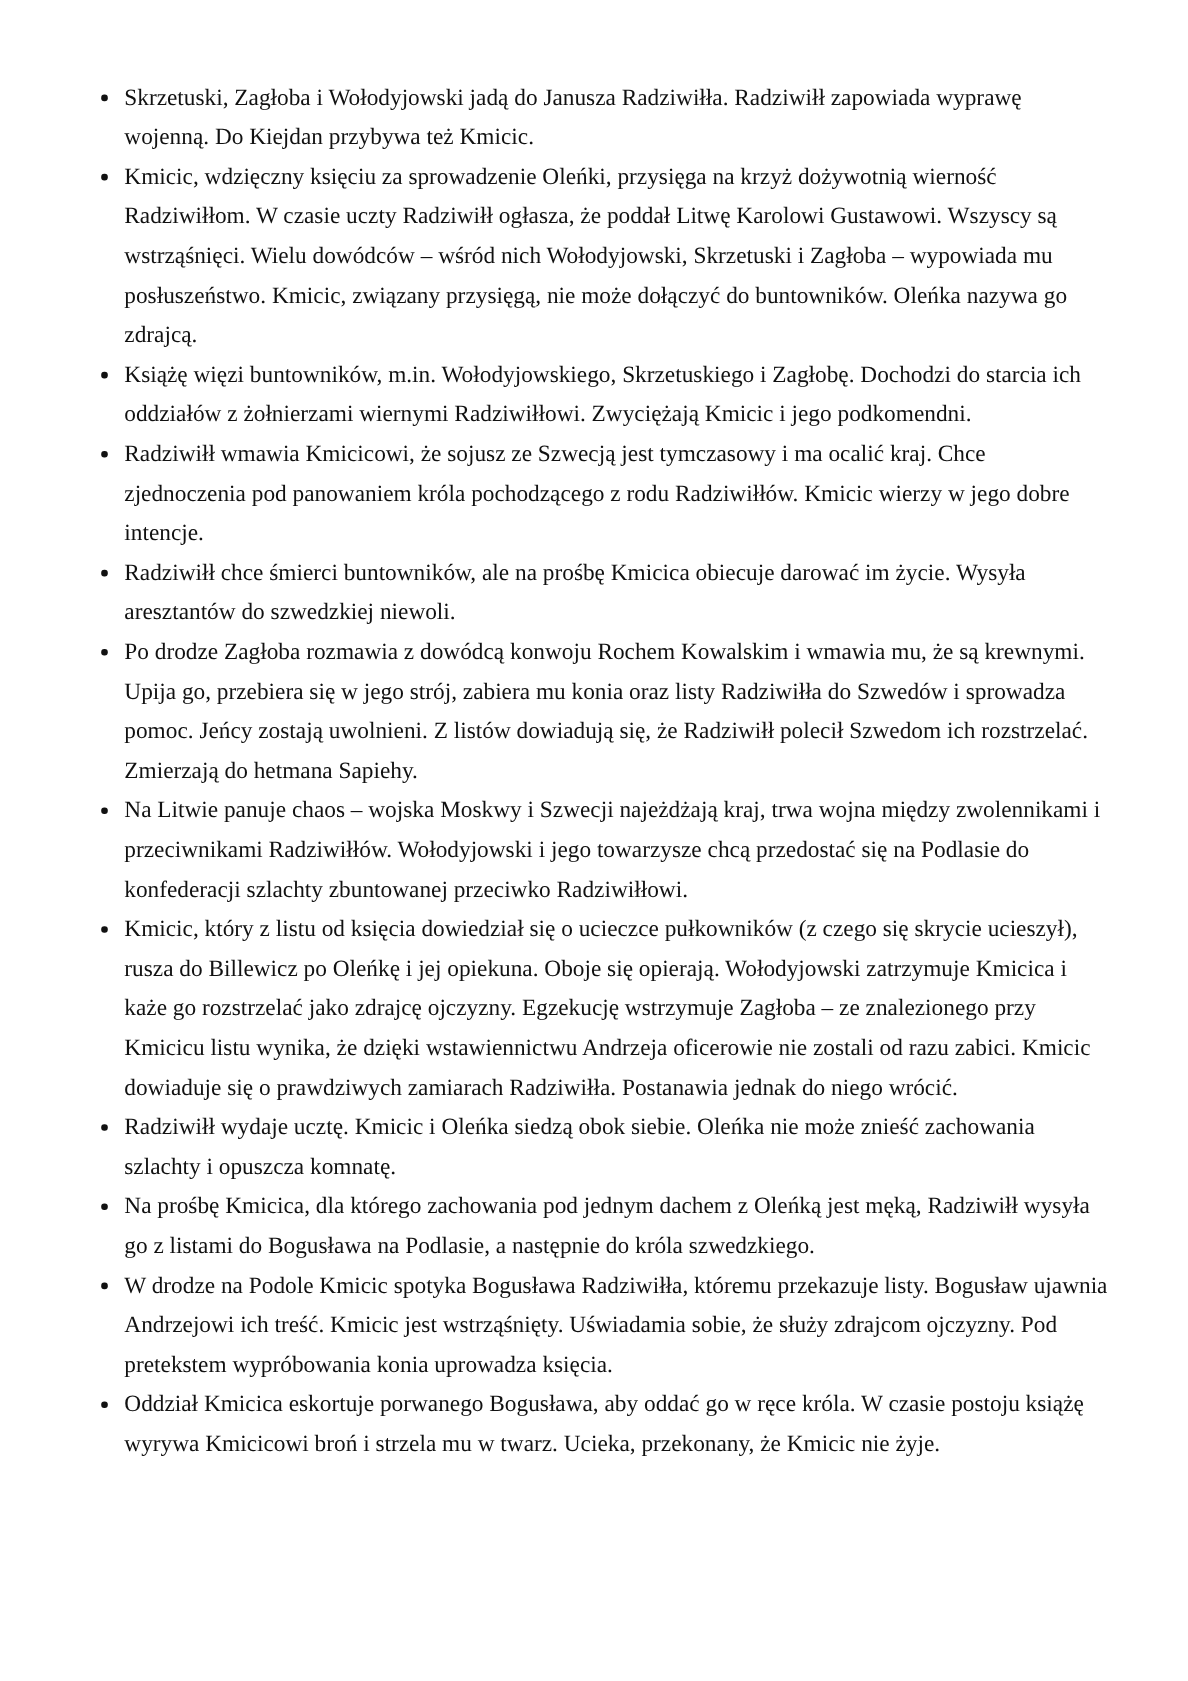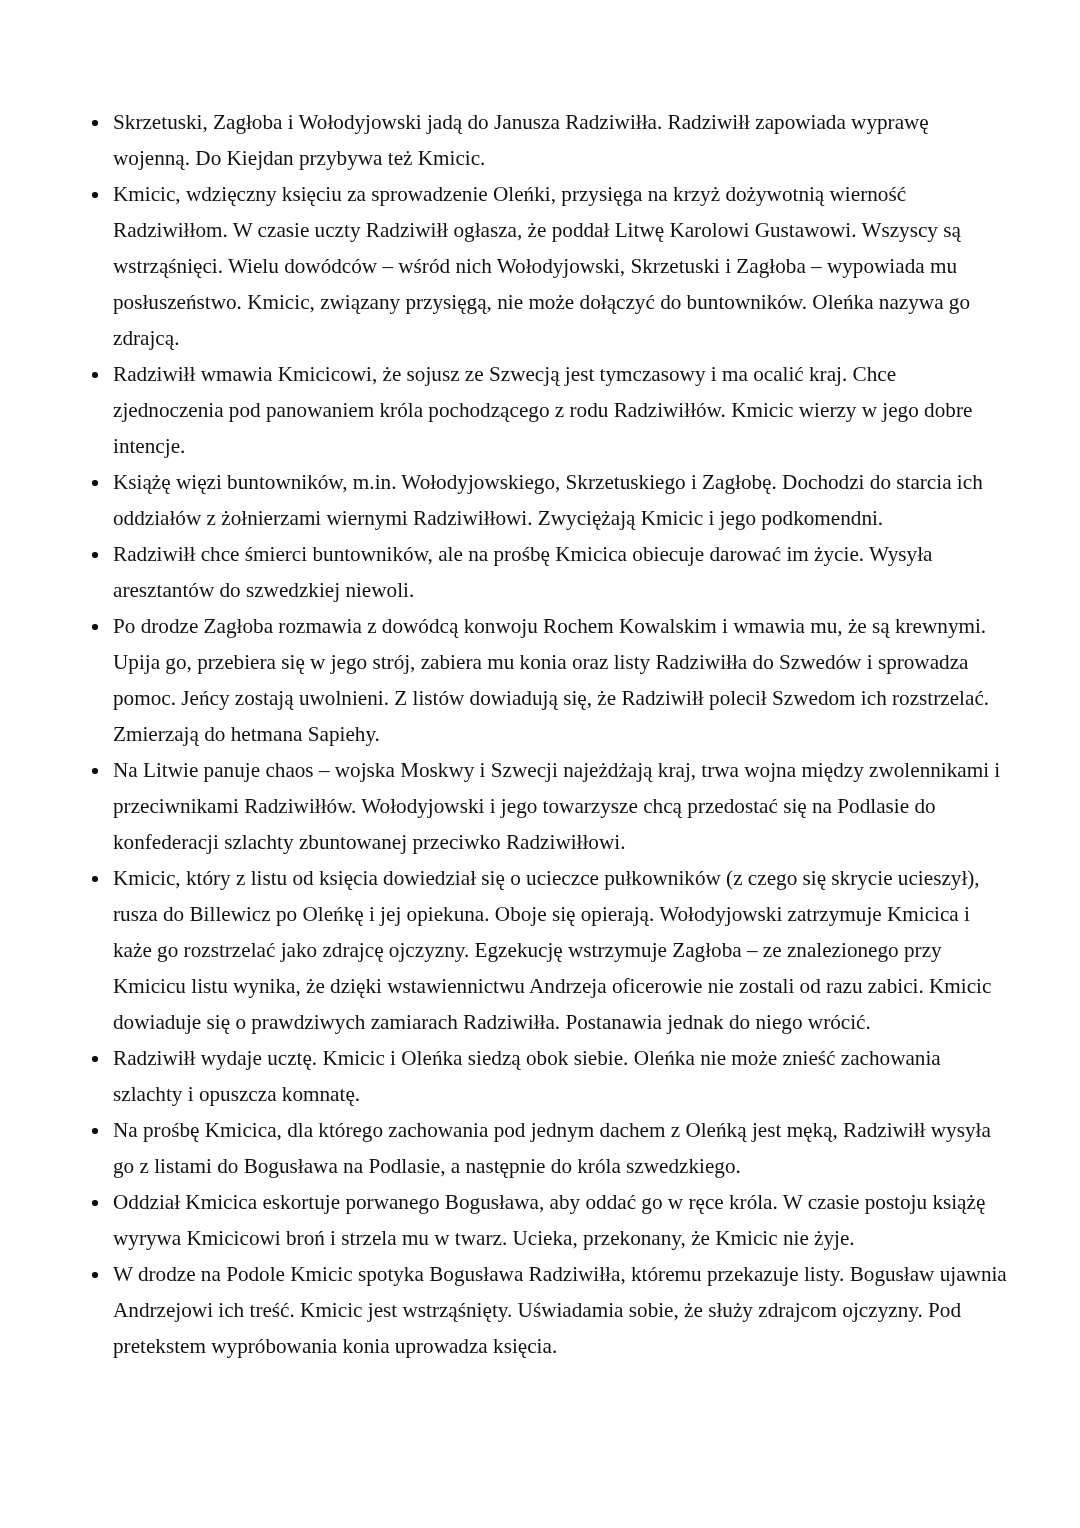--- a/index.html
+++ b/index.html
@@ -14,21 +14,21 @@
     font-family: "Liberation Serif", "DejaVu Serif", serif;
     color: #111111;
     overflow: hidden;
   }
   .page {
     position: relative;
     width: 1080px;
     height: 1528px;
     background: #ffffff;
     box-sizing: border-box;
-    padding: 104px 70px 0 70px;
+    padding: 70px 70px 0 70px;
   }
   .summary-list {
     list-style: none;
     margin: 0;
     padding: 0;
     font-size: 21.2px;
     line-height: 36px;
     text-align: left;
   }
   .summary-list > li {
@@ -58,43 +58,43 @@
 
 <div class="page">
   <ul class="summary-list">
     <li>
       <span class="bullet-text">Skrzetuski, Zagłoba i Wołodyjowski jadą do Janusza Radziwiłła. Radziwiłł zapowiada wyprawę wojenną. Do Kiejdan przybywa też Kmicic.</span>
     </li>
     <li>
       <span class="bullet-text">Kmicic, wdzięczny księciu za sprowadzenie Oleńki, przysięga na krzyż dożywotnią wierność Radziwiłłom. W czasie uczty Radziwiłł ogłasza, że poddał Litwę Karolowi Gustawowi. Wszyscy są wstrząśnięci. Wielu dowódców – wśród nich Wołodyjowski, Skrzetuski i Zagłoba – wypowiada mu posłuszeństwo. Kmicic, związany przysięgą, nie może dołączyć do buntowników. Oleńka nazywa go zdrajcą.</span>
     </li>
     <li>
-      <span class="bullet-text">Radziwiłł wmawia Kmicicowi, że sojusz ze Szwecją jest tymczasowy i ma ocalić kraj. Chce zjednoczenia pod panowaniem króla pochodzącego z rodu Radziwiłłów. Kmicic wierzy w jego dobre intencje.</span>
+      <span class="bullet-text">Książę więzi buntowników, m.in. Wołodyjowskiego, Skrzetuskiego i Zagłobę. Dochodzi do starcia ich oddziałów z żołnierzami wiernymi Radziwiłłowi. Zwyciężają Kmicic i jego podkomendni.</span>
     </li>
     <li>
-      <span class="bullet-text">Książę więzi buntowników, m.in. Wołodyjowskiego, Skrzetuskiego i Zagłobę. Dochodzi do starcia ich oddziałów z żołnierzami wiernymi Radziwiłłowi. Zwyciężają Kmicic i jego podkomendni.</span>
+      <span class="bullet-text">Radziwiłł wmawia Kmicicowi, że sojusz ze Szwecją jest tymczasowy i ma ocalić kraj. Chce zjednoczenia pod panowaniem króla pochodzącego z rodu Radziwiłłów. Kmicic wierzy w jego dobre intencje.</span>
     </li>
     <li>
       <span class="bullet-text">Radziwiłł chce śmierci buntowników, ale na prośbę Kmicica obiecuje darować im życie. Wysyła aresztantów do szwedzkiej niewoli.</span>
     </li>
     <li>
       <span class="bullet-text">Po drodze Zagłoba rozmawia z dowódcą konwoju Rochem Kowalskim i wmawia mu, że są krewnymi. Upija go, przebiera się w jego strój, zabiera mu konia oraz listy Radziwiłła do Szwedów i sprowadza pomoc. Jeńcy zostają uwolnieni. Z listów dowiadują się, że Radziwiłł polecił Szwedom ich rozstrzelać. Zmierzają do hetmana Sapiehy.</span>
     </li>
     <li>
       <span class="bullet-text">Na Litwie panuje chaos – wojska Moskwy i Szwecji najeżdżają kraj, trwa wojna między zwolennikami i przeciwnikami Radziwiłłów. Wołodyjowski i jego towarzysze chcą przedostać się na Podlasie do konfederacji szlachty zbuntowanej przeciwko Radziwiłłowi.</span>
     </li>
     <li>
       <span class="bullet-text">Kmicic, który z listu od księcia dowiedział się o ucieczce pułkowników (z czego się skrycie ucieszył), rusza do Billewicz po Oleńkę i jej opiekuna. Oboje się opierają. Wołodyjowski zatrzymuje Kmicica i każe go rozstrzelać jako zdrajcę ojczyzny. Egzekucję wstrzymuje Zagłoba – ze znalezionego przy Kmicicu listu wynika, że dzięki wstawiennictwu Andrzeja oficerowie nie zostali od razu zabici. Kmicic dowiaduje się o prawdziwych zamiarach Radziwiłła. Postanawia jednak do niego wrócić.</span>
     </li>
     <li>
       <span class="bullet-text">Radziwiłł wydaje ucztę. Kmicic i Oleńka siedzą obok siebie. Oleńka nie może znieść zachowania szlachty i opuszcza komnatę.</span>
     </li>
     <li>
       <span class="bullet-text">Na prośbę Kmicica, dla którego zachowania pod jednym dachem z Oleńką jest męką, Radziwiłł wysyła go z listami do Bogusława na Podlasie, a następnie do króla szwedzkiego.</span>
     </li>
     <li>
-      <span class="bullet-text">Oddział Kmicica eskortuje porwanego Bogusława, aby oddać go w ręce króla. W czasie postoju książę wyrywa Kmicicowi broń i strzela mu w twarz. Ucieka, przekonany, że Kmicic nie żyje.</span>
+      <span class="bullet-text">W drodze na Podole Kmicic spotyka Bogusława Radziwiłła, któremu przekazuje listy. Bogusław ujawnia Andrzejowi ich treść. Kmicic jest wstrząśnięty. Uświadamia sobie, że służy zdrajcom ojczyzny. Pod pretekstem wypróbowania konia uprowadza księcia.</span>
     </li>
     <li>
-      <span class="bullet-text">W drodze na Podole Kmicic spotyka Bogusława Radziwiłła, któremu przekazuje listy. Bogusław ujawnia Andrzejowi ich treść. Kmicic jest wstrząśnięty. Uświadamia sobie, że służy zdrajcom ojczyzny. Pod pretekstem wypróbowania konia uprowadza księcia.</span>
+      <span class="bullet-text">Oddział Kmicica eskortuje porwanego Bogusława, aby oddać go w ręce króla. W czasie postoju książę wyrywa Kmicicowi broń i strzela mu w twarz. Ucieka, przekonany, że Kmicic nie żyje.</span>
     </li>
   </ul>
 </div>
 
 </body></html>

